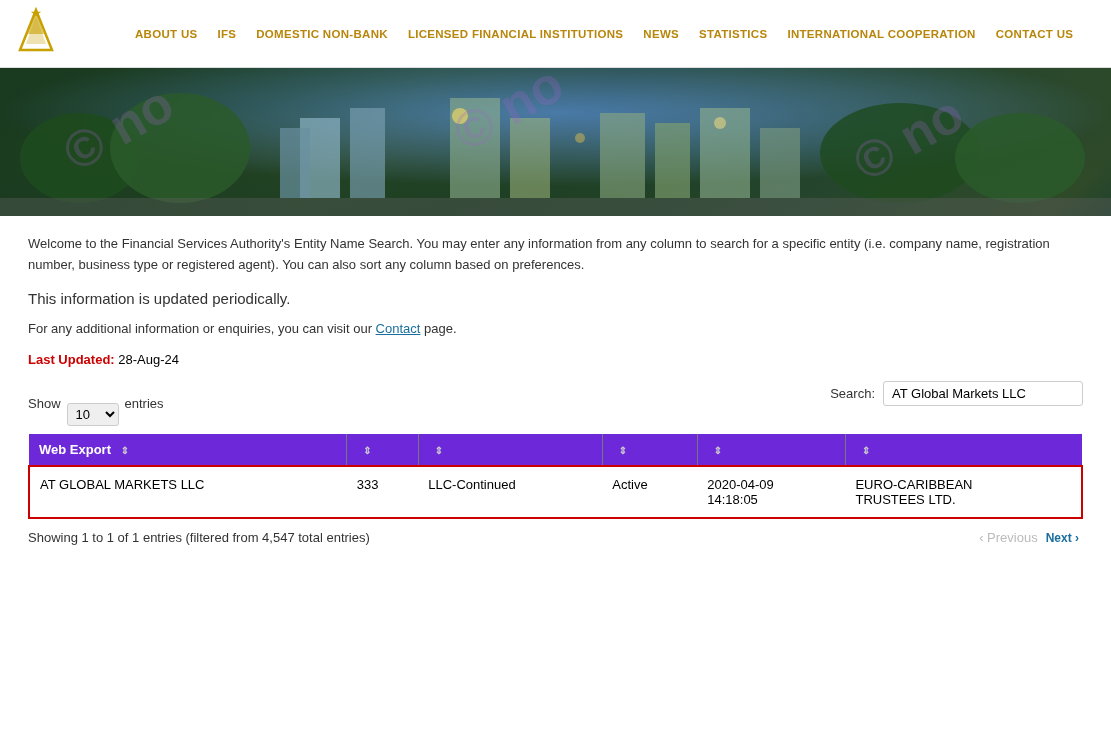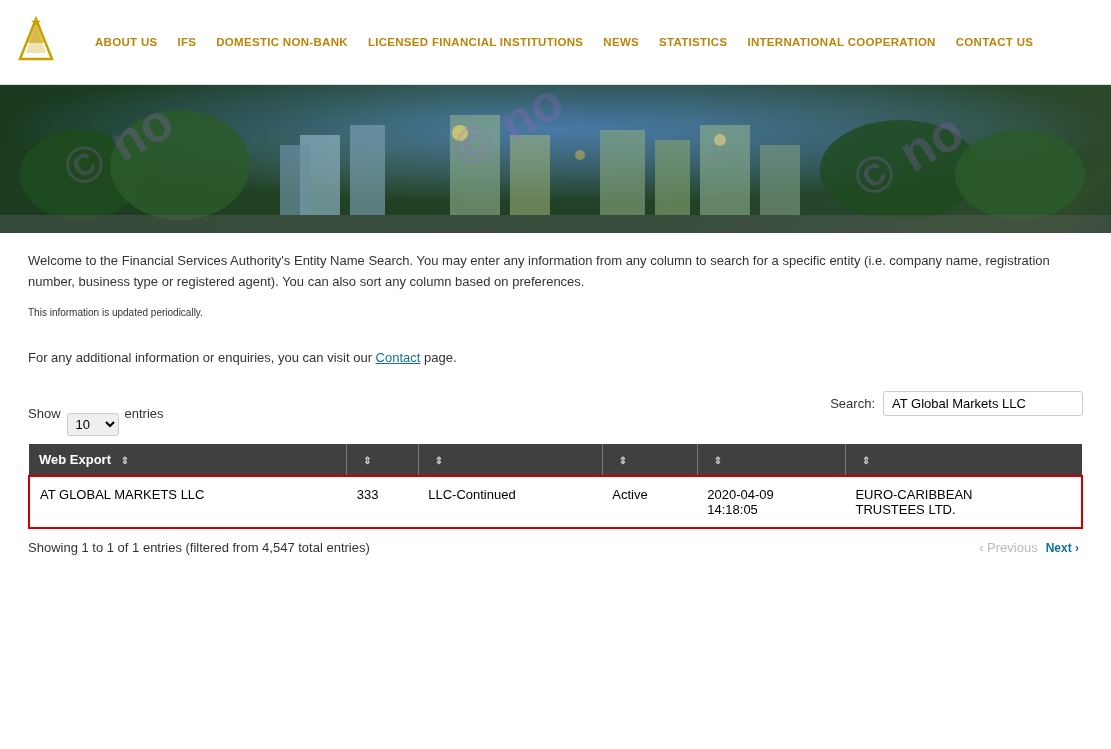--- a/index.html
+++ b/index.html
@@ -5,21 +5,22 @@
     * { margin: 0; padding: 0; box-sizing: border-box; }
     body { font-family: Arial, sans-serif; font-size: 13px; background: #fff; width: 1111px; }
 
     
     nav {
       background: #fff;
       border-bottom: 1px solid #ddd;
       display: flex;
       align-items: center;
       padding: 0 10px;
-      height: 85px;
+      height: 68px;
+      gap: 40px;
     }
     .nav-logo {
       width: 55px;
       height: 55px;
       margin-right: 20px;
       flex-shrink: 0;
     }
     .nav-links {
       display: flex;
       gap: 0;
@@ -72,27 +73,27 @@
       padding: 18px 28px 10px 28px;
     }
     .intro-text {
       color: #333;
       font-size: 13px;
       line-height: 1.6;
       margin-bottom: 14px;
     }
     .update-text {
       color: #333;
-      font-size: 10px;
-      margin-bottom: 32px;
+      font-size: 15px;
+      margin-bottom: 14px;
     }
     .contact-text {
       color: #333;
       font-size: 13px;
-      margin-bottom: 26px;
+      margin-bottom: 16px;
     }
     .contact-text a { color: #1a6e9e; text-decoration: underline; }
 
     .last-updated {
       font-size: 13px;
       margin-bottom: 14px;
     }
     .last-updated .label { color: #cc0000; font-weight: bold; }
     .last-updated .value { color: #333; }
 
@@ -132,21 +133,21 @@
       width: 200px;
     }
 
     
     .data-table {
       width: 100%;
       border-collapse: collapse;
       font-size: 13px;
     }
     .data-table thead tr {
-      background: #404040;
+      background: #6d28d9;
       color: #fff;
       padding-left: 25px;
     }
     .data-table thead th {
       padding: 8px 10px;
       text-align: left;
       font-weight: bold;
       white-space: nowrap;
       border-right: 1px solid #777;
     }
@@ -265,20 +266,24 @@
 </div>
 
 <div class="content">
 
   <p class="intro-text">Welcome to the Financial Services Authority's Entity Name Search. You may enter any information from any column to search for a specific entity (i.e. company name, registration number, business type or registered agent). You can also sort any column based on preferences.</p>
   <p class="update-text">This information is updated periodically.</p>
   <p class="contact-text">
     <span>For any additional information or enquiries, you can visit our </span><a href="#">Contact</a><span> page.</span>
   </p>
 
+  <div class="last-updated">
+    <span class="label">Last Updated:</span>
+    <span class="value"> </span><span>28-Aug-24</span>
+  </div>
 
   <div class="table-controls">
     <div class="show-entries">
       <span>Show</span>
       <select>
         <option>10</option>
         <option>25</option>
         <option>50</option>
         <option>100</option>
       </select>

